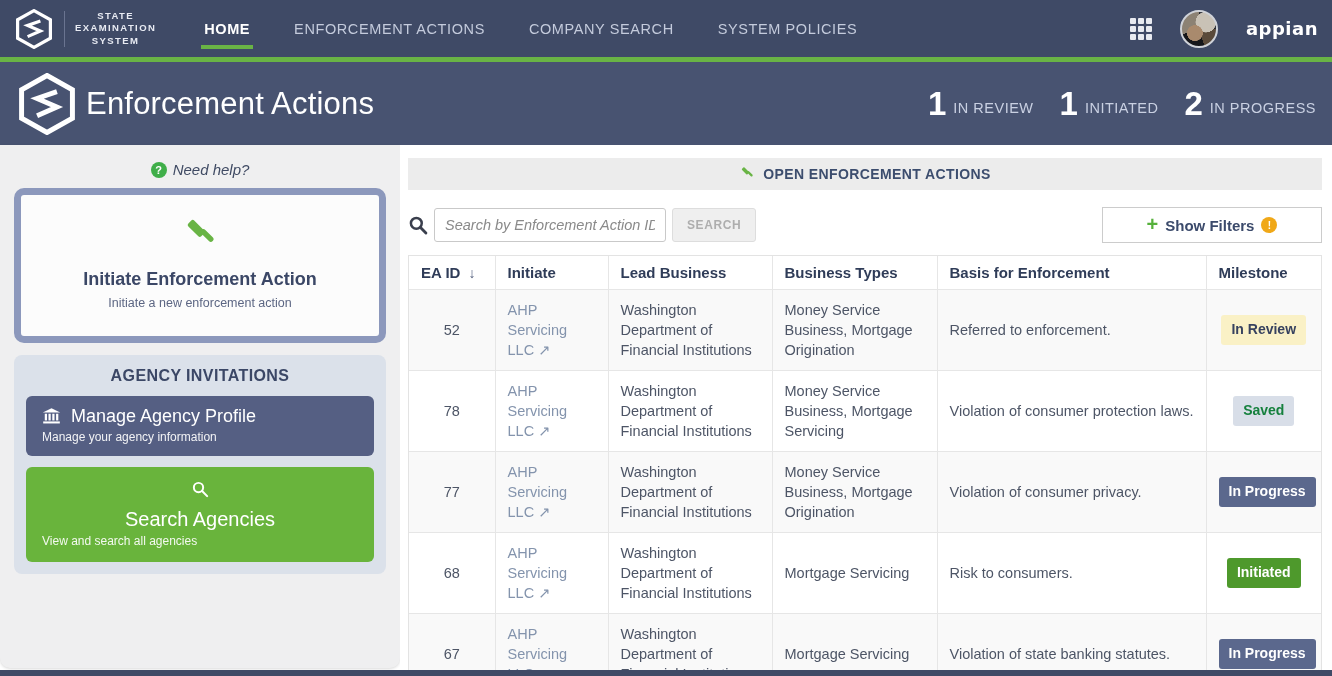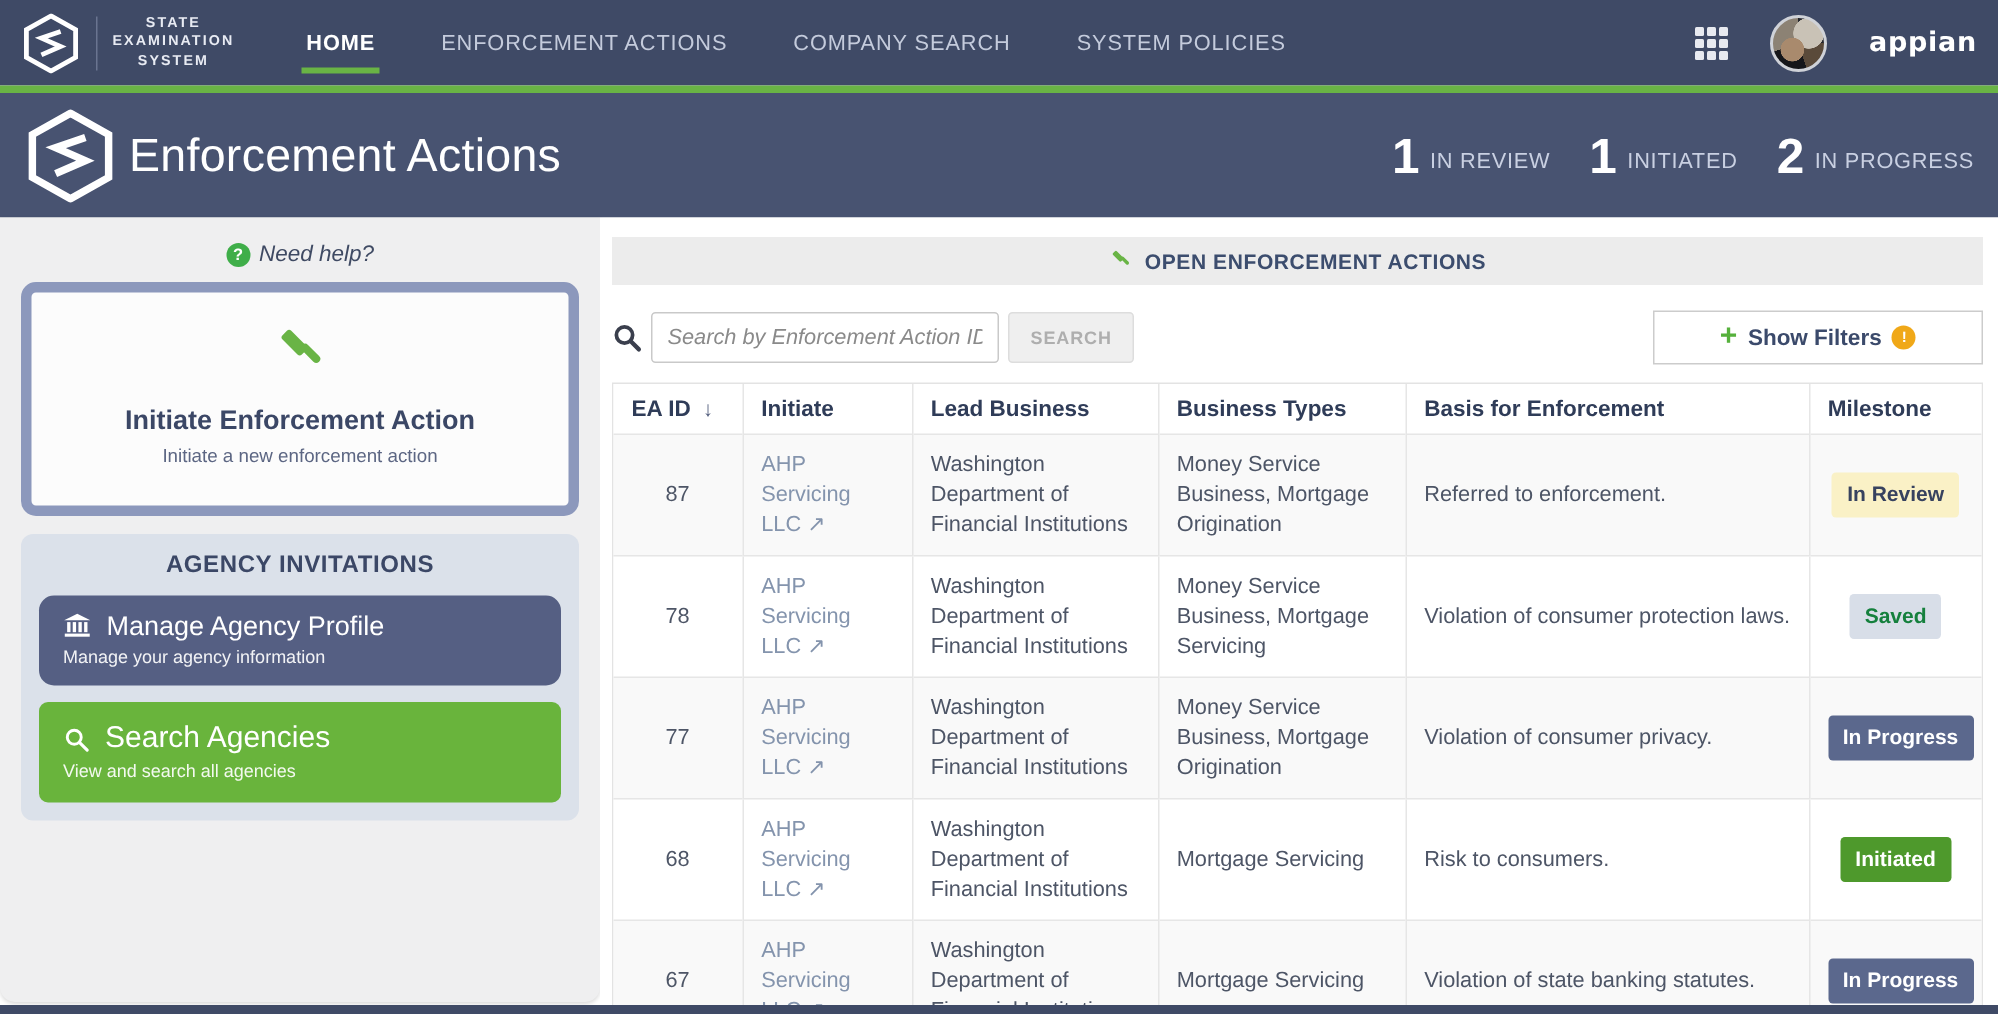--- a/index.html
+++ b/index.html
@@ -64,23 +64,23 @@
   .panel-grey { background:#dbe1ea; }
   .panel-title { display:flex; align-items:center; justify-content:center; gap:8px;
     font-size:16px; font-weight:bold; color:#3b4766; letter-spacing:0.4px; }
   .env-ic { width:20px; height:16px; }
   .info-box { margin-top:12px; background:#dde3ed; border-radius:6px; padding:12px 14px;
     display:flex; align-items:center; gap:8px; font-size:14.5px; color:#3f4a5f; }
 
   .agency-btn { border-radius:6px; padding:10px 16px 12px; margin-top:11px; cursor:pointer; color:#fff; }
   .agency-btn .btn-title { display:flex; align-items:center; gap:10px; font-size:18px; }
   .agency-btn .btn-sub { font-size:12px; margin-top:3px; opacity:.92; }
-  .btn-navy { background:#555f83;border-radius:10px; }
+  .btn-navy { background:#555f83; }
   .btn-green { background:#69b43c; padding-top:13px; padding-bottom:14px; }
-  .btn-green .btn-title { font-size:20px; }
+  .btn-green .btn-title { font-size:20px;flex-direction:column; }
   .bank-ic { width:19px; height:19px; }
   .mag-ic-sm { width:18px; height:18px; }
 
   
   .main { flex:1; background:#fff; padding:13px 12px 0 8px; }
   .section-bar { background:#ececec; height:32px; display:flex; align-items:center; justify-content:center;
     gap:8px; font-size:14px; font-weight:bold; color:#3c4d6e; letter-spacing:0.4px; }
   .section-bar .gavel { width:16px; height:16px; }
 
   .search-row { display:flex; align-items:center; margin-top:17px; }
@@ -273,21 +273,21 @@
               <th class="h-id"><span>EA ID</span><span class="sort-ic">↓</span></th>
               <th class="h-company">Initiate</th>
               <th class="h-lead">Lead Business</th>
               <th class="h-types">Business Types</th>
               <th class="h-basis">Basis for Enforcement</th>
               <th class="h-milestone">Milestone</th>
             </tr>
           </thead>
           <tbody id="rows">
               <tr>
-    <td class="c-id"><span class="b-ea">87</span></td>
+    <td class="c-id"><span class="b-ea">52</span></td>
     <td class="c-company">
       <a class="company-link"><span class="b-co">AHP Servicing LLC</span> <span>↗</span></a>
     </td>
     <td class="c-lead"><span class="b-lead">Washington Department of Financial Institutions</span></td>
     <td class="c-types"><span class="b-types">Money Service Business, Mortgage Origination</span></td>
     <td class="c-basis"><span class="b-basis">Referred to enforcement.</span></td>
     <td class="c-milestone"><span class="badge b-badge badge-review">In Review</span></td>
   </tr>
               <tr>
     <td class="c-id"><span class="b-ea">78</span></td>

